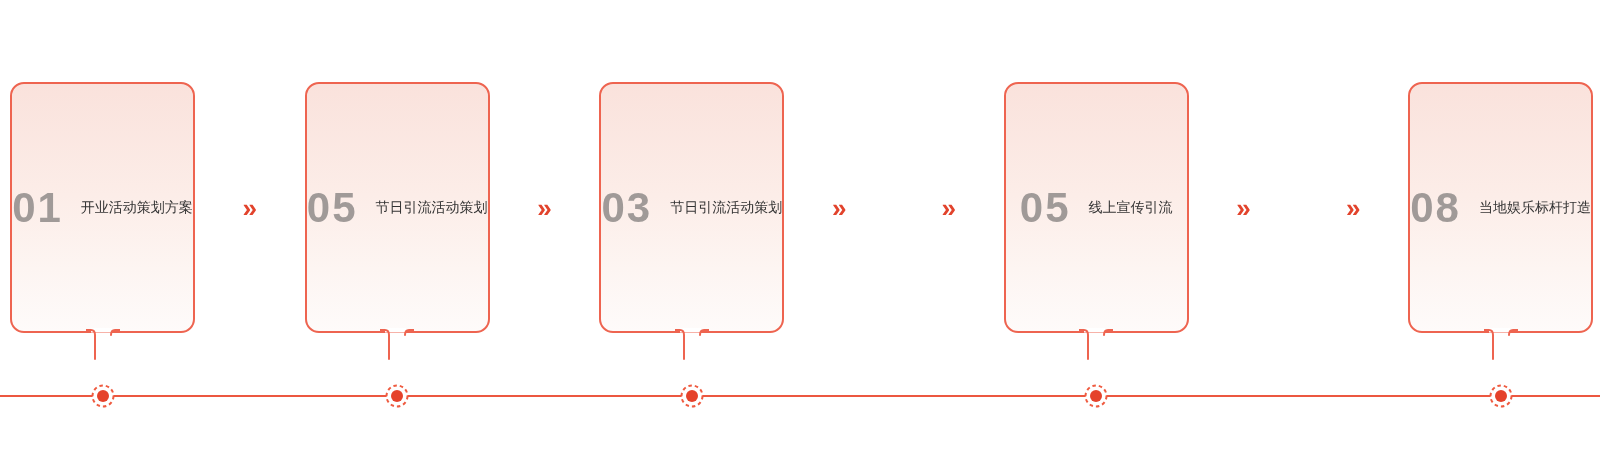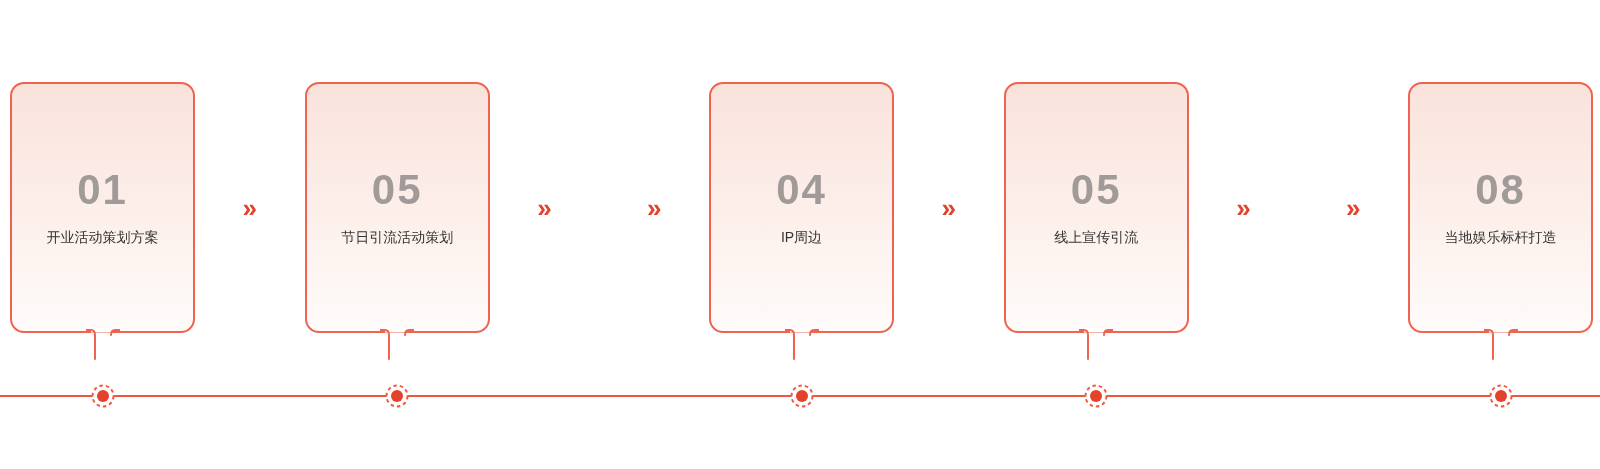--- a/index.html
+++ b/index.html
@@ -17,21 +17,21 @@
   .steps-row{
     position:absolute;left:0;top:82px;width:1600px;height:251px;
     display:flex;box-sizing:border-box;
     padding:0 7px 0 10px;
   }
   .step{position:relative;flex:none;width:185px;height:251px;}
   .card{
     box-sizing:border-box;width:100%;height:100%;
     border:2px solid #ee6450;border-radius:14px;
     background:linear-gradient(180deg,#fae2dc 0%,#fcEDE8 45%,#fdf5f2 75%,#fefbfa 100%);
-    display:flex;flex-direction:column;align-items:center;justify-content:center;
+    display:flex;flex-direction:row;align-items:center;justify-content:center;
     gap:18px;
   }
   .step-number{
     font-size:42px;font-weight:bold;color:#a09a98;
     letter-spacing:2px;line-height:1;
   }
   .step-label{
     font-size:14px;font-weight:normal;color:#333333;
     white-space:nowrap;line-height:1.2;
   }
@@ -99,40 +99,40 @@
       <svg class="timeline-dot" viewBox="0 0 26 26">
         <circle cx="13" cy="13" r="10.5" fill="#ffffff" stroke="#ef5b40" stroke-width="2" stroke-dasharray="3.5 3"></circle>
         <circle cx="13" cy="13" r="6" fill="#e5422b"></circle>
       </svg>
     </div>
 
     <div class="arrow-cell">
       <span class="arrow-glyph">»</span>
     </div>
 
-
-    <div class="arrow-cell">
-      <span class="arrow-glyph">»</span>
-    </div>
-
     <div class="step">
       <div class="card">
-        <div class="step-number">04</div>
-        <div class="step-label">IP周边</div>
+        <div class="step-number">03</div>
+        <div class="step-label">节日引流活动策划</div>
       </div>
       <svg class="connector" viewBox="0 0 34 38">
         <rect x="5" y="1" width="21" height="4.5" fill="#ffffff"></rect>
         <path d="M0,3 H5 Q9,3 9,8 V32" fill="none" stroke="#ee6450" stroke-width="2" stroke-linecap="round"></path>
         <path d="M34,3 H29 Q25,3 25,8" fill="none" stroke="#ee6450" stroke-width="2" stroke-linecap="round"></path>
       </svg>
       <svg class="timeline-dot" viewBox="0 0 26 26">
         <circle cx="13" cy="13" r="10.5" fill="#ffffff" stroke="#ef5b40" stroke-width="2" stroke-dasharray="3.5 3"></circle>
         <circle cx="13" cy="13" r="6" fill="#e5422b"></circle>
       </svg>
     </div>
+
+    <div class="arrow-cell">
+      <span class="arrow-glyph">»</span>
+    </div>
+
 
     <div class="arrow-cell">
       <span class="arrow-glyph">»</span>
     </div>
 
     <div class="step">
       <div class="card">
         <div class="step-number">05</div>
         <div class="step-label">线上宣传引流</div>
       </div>

